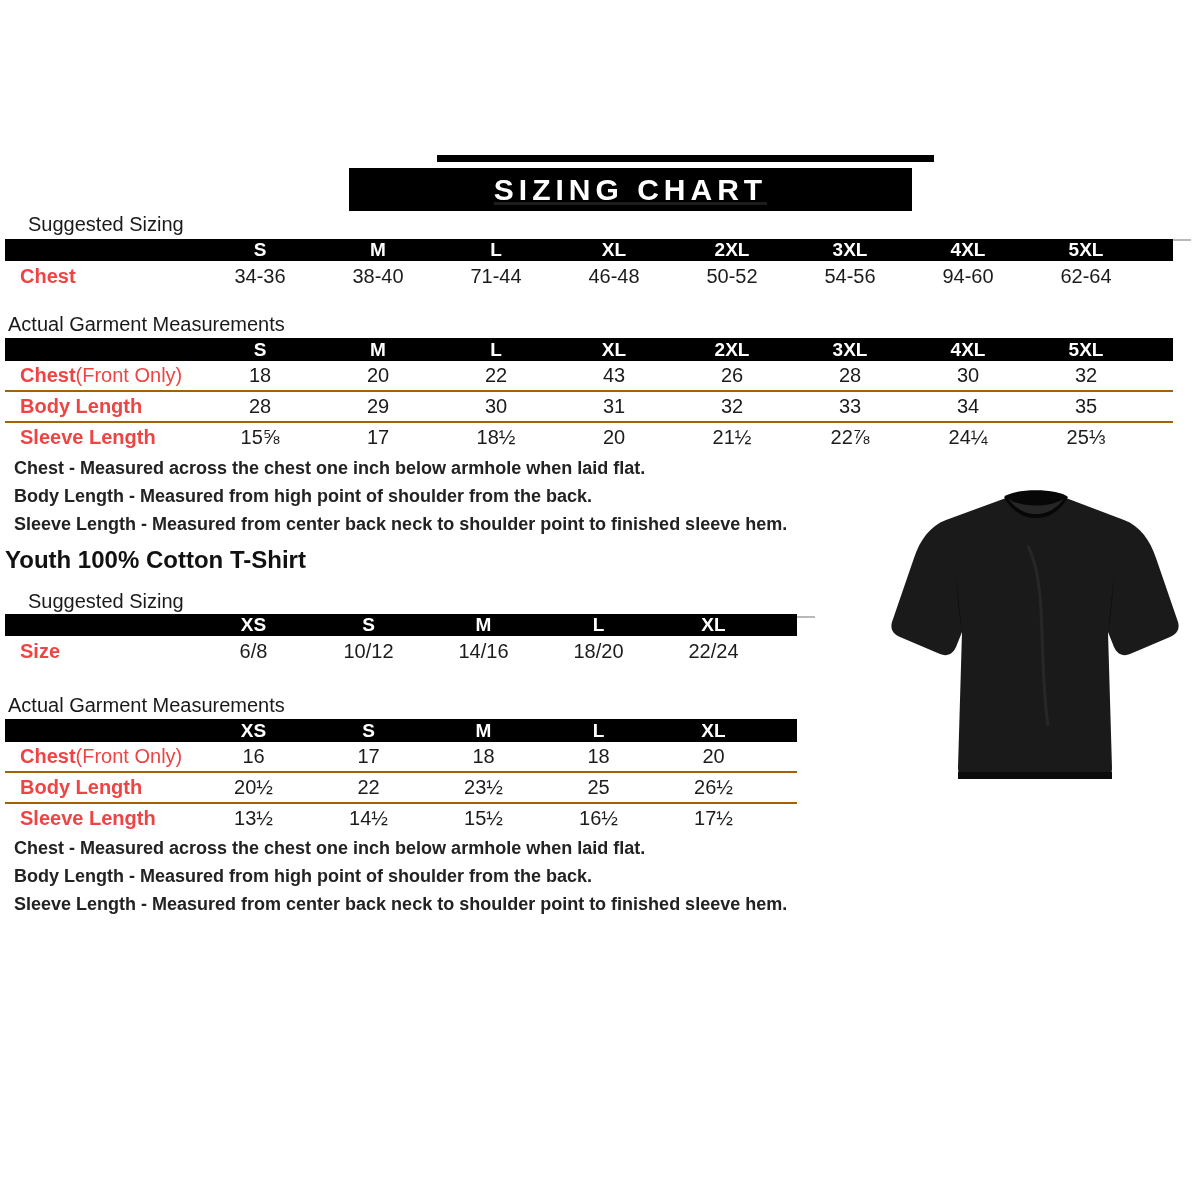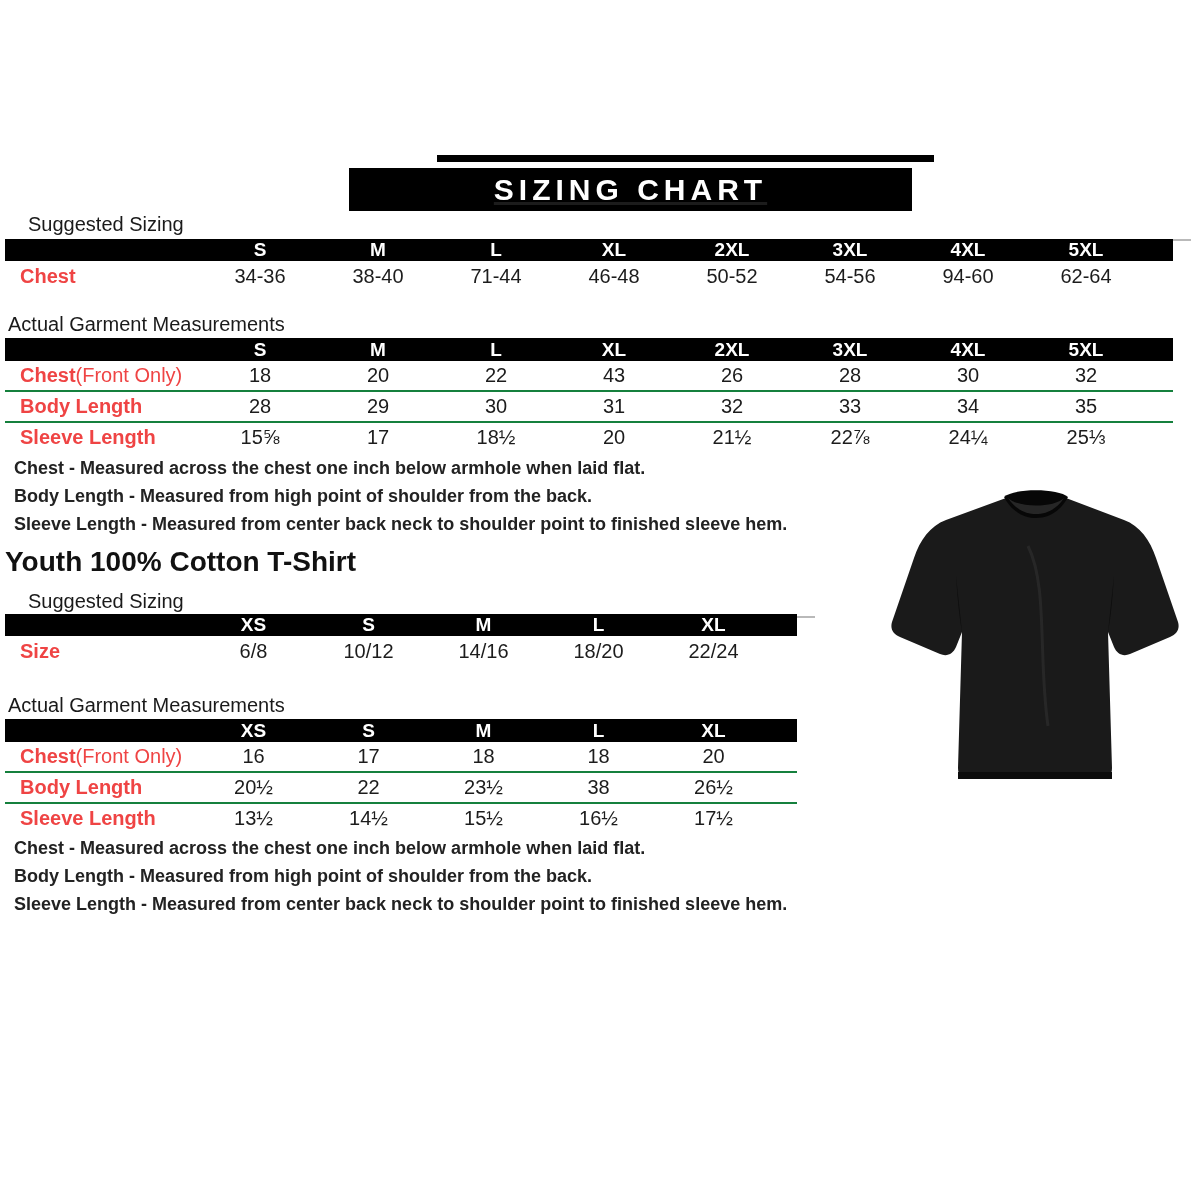--- a/index.html
+++ b/index.html
@@ -43,26 +43,26 @@
   .t-adult1 td{height:31px;}
   .t-adult2{top:338px;width:1168px;}
   .t-adult2 th{height:23px;}
   .t-adult2 td{height:29px;}
   .t-youth1{top:614px;width:792px;}
   .t-youth1 th{height:22px;}
   .t-youth1 td{height:30px;}
   .t-youth2{top:719px;width:792px;}
   .t-youth2 th{height:23px;}
   .t-youth2 td{height:29px;}
-  .lined tbody tr.sep td{border-top:2px solid #15803d;margin-top:16px;}
+  .lined tbody tr.sep td{border-top:2px solid #a16207;margin-top:16px;}
   .notes{position:absolute;left:14px;margin:0;}
   .notes p{margin:0 0 10px 0;font-size:18px;line-height:18px;color:#222;font-weight:bold;}
   .youth-title{
     position:absolute;left:5px;top:546px;margin:0;
-    font-size:28px;font-weight:bold;color:#111;
+    font-size:24px;font-weight:bold;color:#111;
   }
   .tshirt{position:absolute;left:878px;top:476px;width:315px;height:330px;}
 </style>
 </head>
 <body>
 
 <div class="canvas">
 
   <div class="banner-topline"></div>
   <div class="banner">
@@ -236,21 +236,21 @@
         <td>18</td>
         <td>18</td>
         <td>20</td>
         <td></td>
       </tr>
       <tr class="sep">
         <td class="rowlabel"><span>Body Length</span></td>
         <td>20½</td>
         <td>22</td>
         <td>23½</td>
-        <td>38</td>
+        <td>25</td>
         <td>26½</td>
         <td></td>
       </tr>
       <tr class="sep">
         <td class="rowlabel"><span>Sleeve Length</span></td>
         <td>13½</td>
         <td>14½</td>
         <td>15½</td>
         <td>16½</td>
         <td>17½</td>

